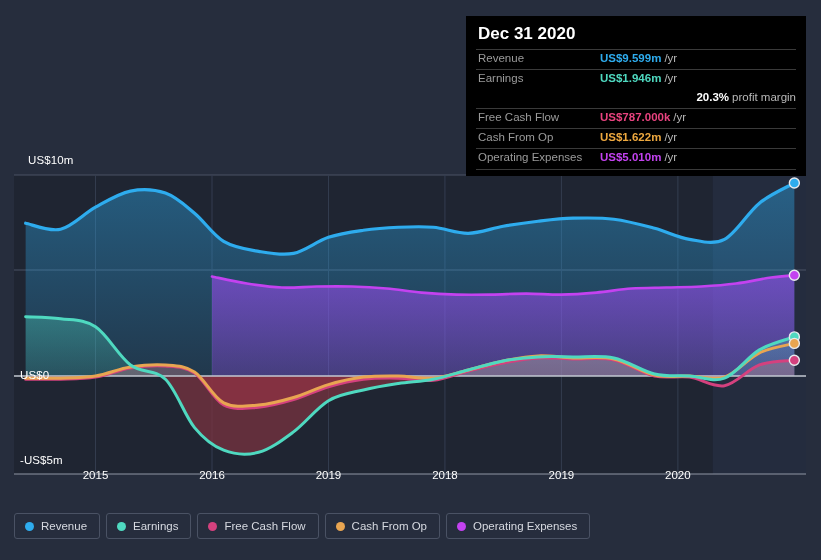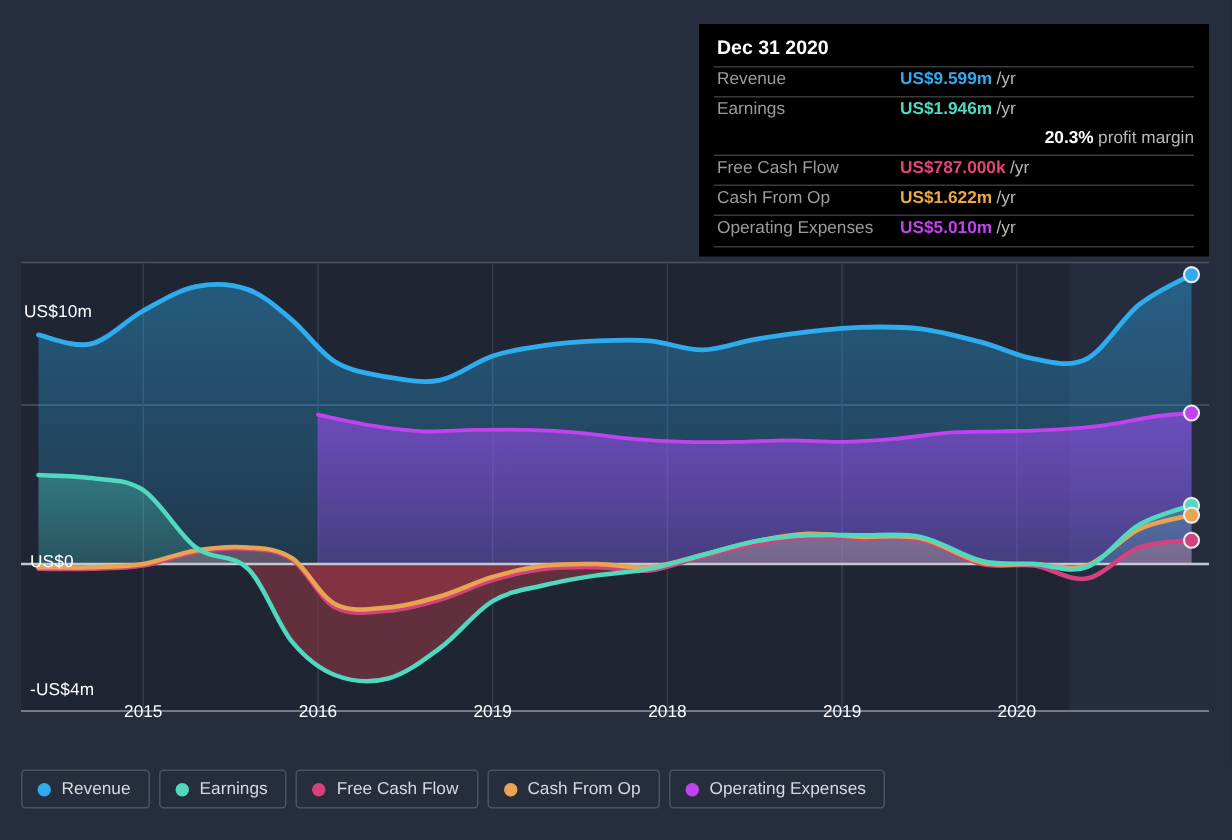--- a/index.html
+++ b/index.html
@@ -28,21 +28,21 @@
   }
 
   
   .y-label {
     position: absolute;
     color: #ffffff;
     font-size: 11.5px;
     letter-spacing: 0.1px;
     white-space: nowrap;
   }
-  #y-label-top   { left: 16px; top: 154px; margin-top: 48px; }
+  #y-label-top   { left: 28px; top: 154px; }
   #y-label-zero  { left: 20px; top: 369px; }
   #y-label-bot   { left: 20px; top: 454px; }
 
   
   .x-label {
     position: absolute;
     top: 469px;
     color: #ffffff;
     font-size: 11.5px;
     transform: translateX(-50%);
@@ -55,21 +55,21 @@
     left: 466px;
     top: 16px;
     width: 340px;
     background: #000000;
     box-sizing: border-box;
     padding: 7px 10px 6px 10px;
     z-index: 40;
   }
   #tooltip-title {
     color: #ffffff;
-    font-size: 13px;
+    font-size: 17px;
     font-weight: bold;
     padding: 1px 0 5px 2px;
   }
   .tt-row {
     display: flex;
     align-items: baseline;
     border-top: 1px solid #3a3a3a;
     padding: 2px 0 2px 2px;
     min-height: 15px;
   }
@@ -189,21 +189,21 @@
       <line x1="14" y1="474" x2="806" y2="474" stroke="#8f96a4" stroke-width="1"></line>
       <circle cx="794.3529411764811" cy="183.0601" r="5" fill="#2eacee" stroke="#e8eaee" stroke-width="1.4"></circle>
       <circle cx="794.3529411764811" cy="275.299" r="5" fill="#c342f0" stroke="#e8eaee" stroke-width="1.4"></circle>
       <circle cx="794.3529411764811" cy="336.8854" r="5" fill="#4fd9c0" stroke="#e8eaee" stroke-width="1.4"></circle>
       <circle cx="794.3529411764811" cy="343.3978" r="5" fill="#e8a551" stroke="#e8eaee" stroke-width="1.4"></circle>
       <circle cx="794.3529411764811" cy="360.1813" r="5" fill="#d4417e" stroke="#e8eaee" stroke-width="1.4"></circle>
     </svg>
 
   <div class="y-label" id="y-label-top">US$10m</div>
   <div class="y-label" id="y-label-zero">US$0</div>
-  <div class="y-label" id="y-label-bot">-US$4m</div>
+  <div class="y-label" id="y-label-bot">-US$5m</div>
 
   <div id="x-labels">
       <div class="x-label" style="left: 95.5294px;">2015</div>
       <div class="x-label" style="left: 212px;">2016</div>
       <div class="x-label" style="left: 328.471px;">2019</div>
       <div class="x-label" style="left: 444.941px;">2018</div>
       <div class="x-label" style="left: 561.412px; text-align: center;">2019</div>
       <div class="x-label" style="left: 677.882px;">2020</div>
     </div>
 

